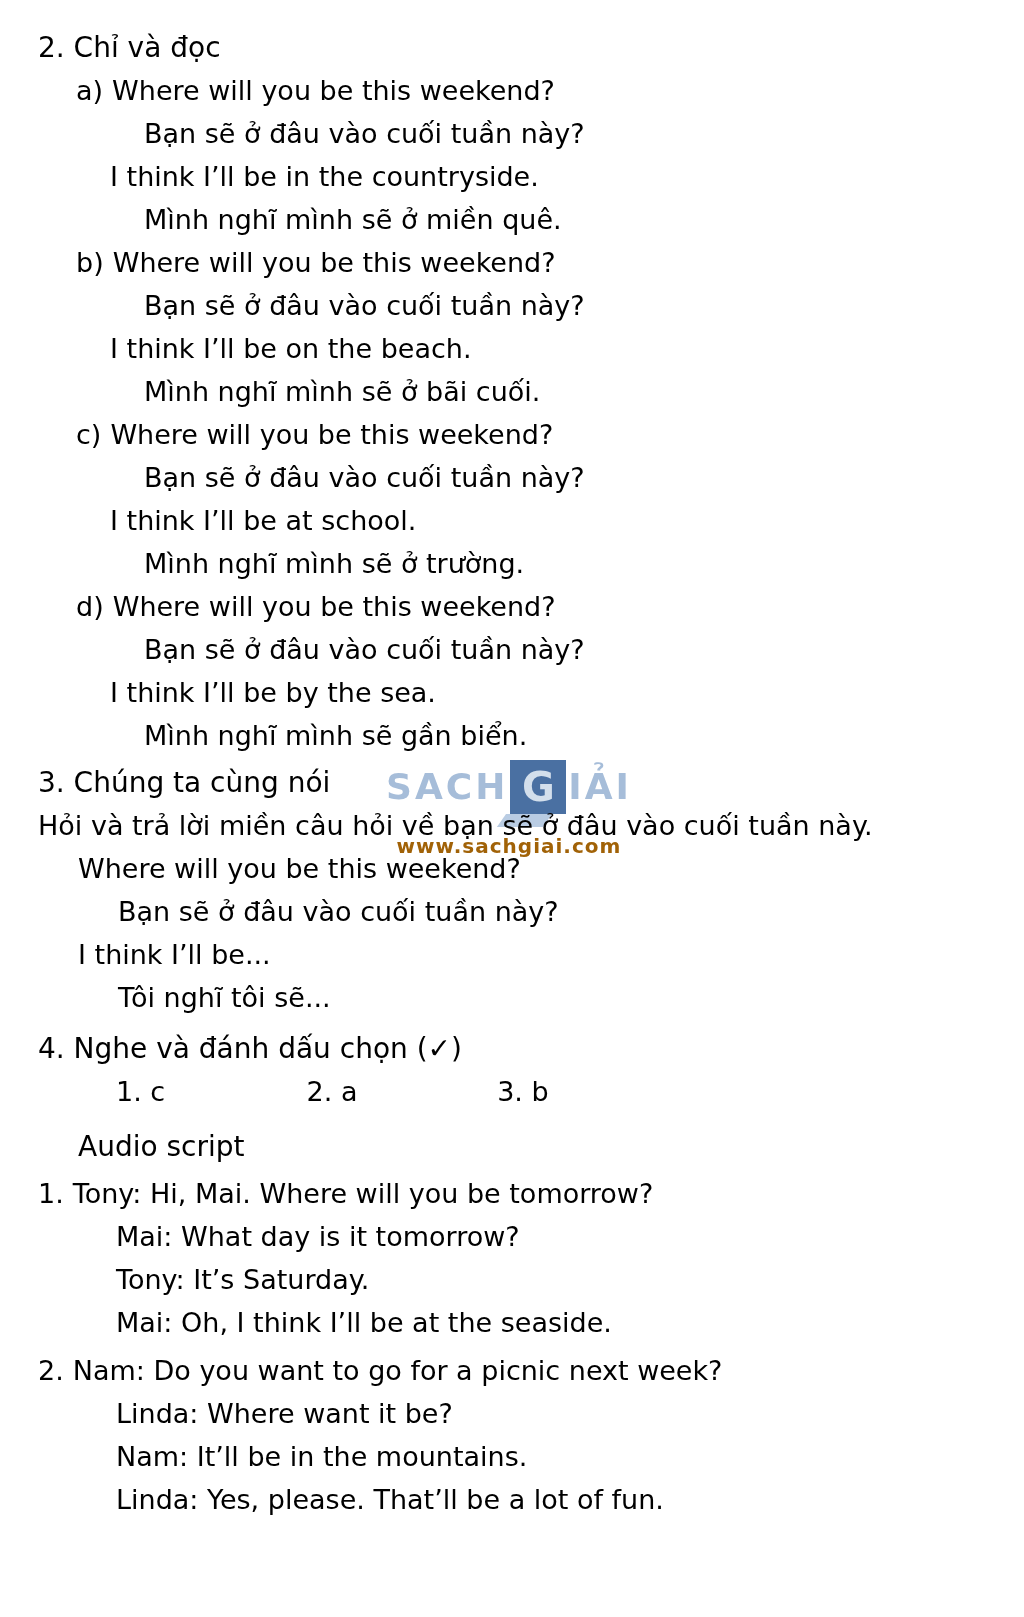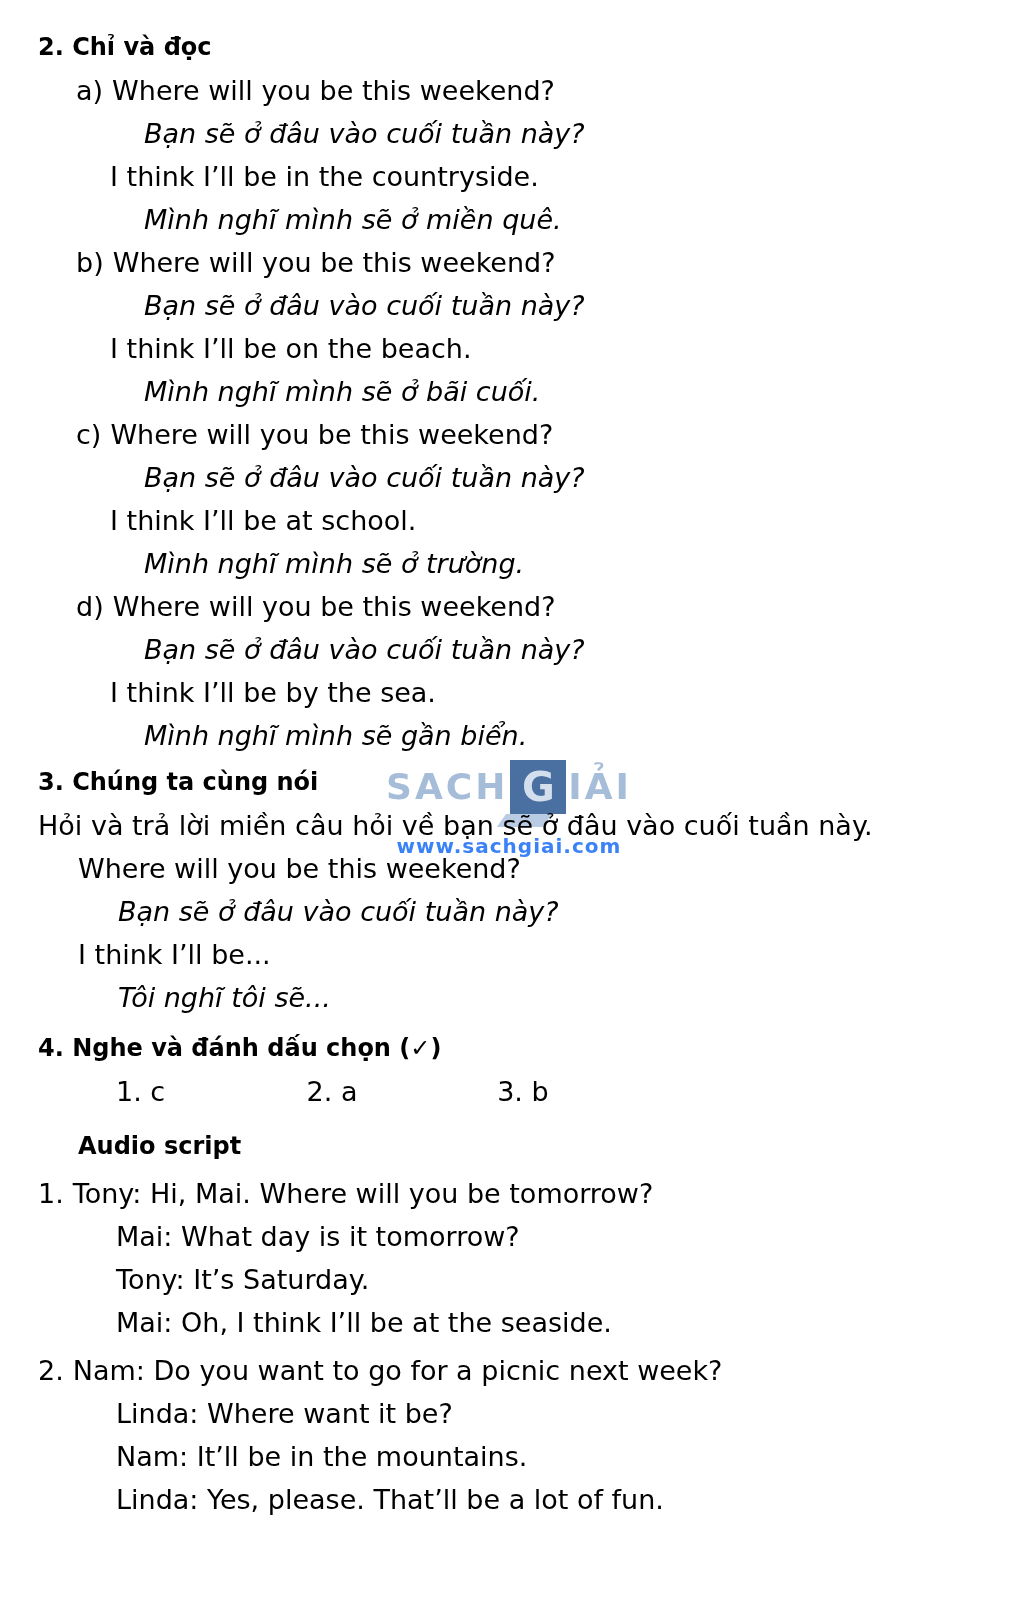--- a/index.html
+++ b/index.html
@@ -6,22 +6,22 @@
   body {
     width:1024px; height:1617px;
     background:#ffffff; color:#000000;
     font-family:"DejaVu Sans", sans-serif;
     font-size:27px;
     position:relative;
     overflow:hidden;
   }
   .content { position:relative; z-index:1; padding:26px 18px 0 38px; }
   .ln { line-height:43px; white-space:nowrap; }
-  .h-sec { font-weight:bold; font-size:24px; line-height:43px; white-space:nowrap; }
-  .vi { font-style:italic; }
+  .h-sec { font-weight:normal; font-size:28px; line-height:43px; white-space:nowrap; }
+  .vi { }
   .lbl { margin-right:9px; }
   
   .i1 { margin-left:38px; }
   .i2 { margin-left:72px; }
   .i3 { margin-left:106px; }
   
   .s3en { margin-left:40px; }
   .s3vi { margin-left:80px; }
   .h3x { margin-top:4px; }
   .h4x { margin-top:8px; }
@@ -42,21 +42,21 @@
     display:flex; align-items:center; justify-content:center;
   }
   .wm-tile-letter { color:#d3dfec; font-weight:bold; font-size:40px; line-height:1; }
   .wm-fold {
     position:absolute; left:-4px; bottom:-13px;
     width:46px; height:13px; background:#b9cce3;
     transform:skewX(-35deg); transform-origin:top right;
   }
   .wm-url {
     margin-top:22px; text-align:center;
-    color:#3b82f6; font-weight:bold; font-size:20px; letter-spacing:1px;
+    color:#a16207; font-weight:bold; font-size:20px; letter-spacing:1px;
     line-height:1;
   }
 </style>
 </head>
 <body>
 
 <div class="watermark">
   <div class="wm-row">
     <span class="wm-text">SACH</span>
     <span class="wm-tile">

